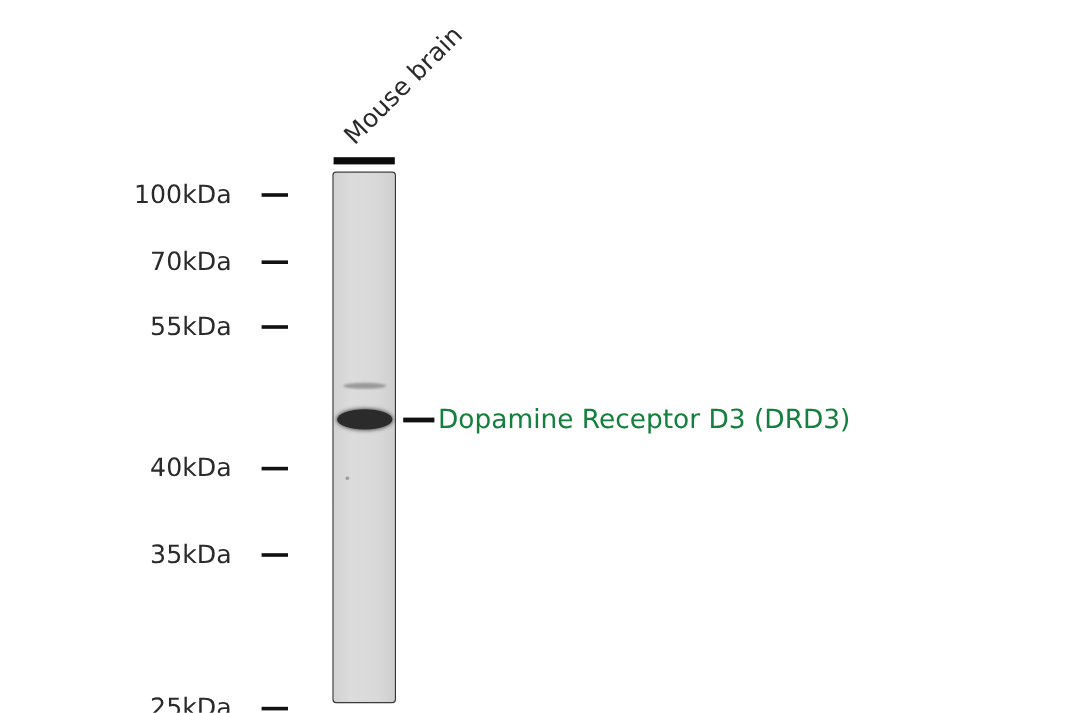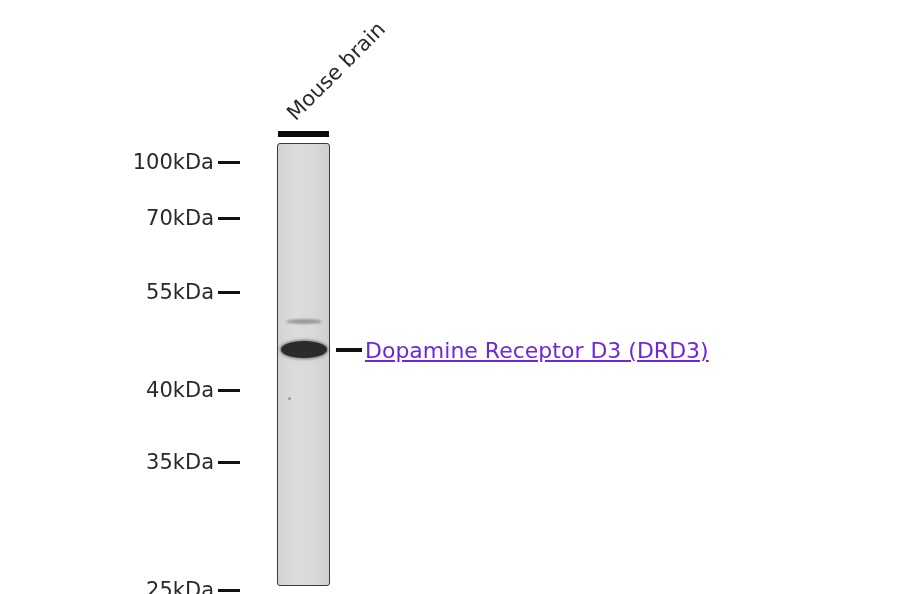--- a/index.html
+++ b/index.html
@@ -11,25 +11,25 @@
   .lane { position: absolute; left: 277px; top: 143px; width: 51px; height: 441px;
           border: 1.5px solid #3a3a3a; border-radius: 3px;
           background: linear-gradient(to right, #d2d2d2, #dcdcdc 30%, #d9d9d9 70%, #cfcfcf); }
   .band { position: absolute; border-radius: 50%; }
   .band-main { left: 3px; top: 197px; width: 46px; height: 17px; background: #2b2b2b;
                box-shadow: 0 0 3px 1px rgba(30,30,30,0.6); }
   .band-faint { left: 8px; top: 175px; width: 36px; height: 5px; background: #8a8a8a;
                 filter: blur(1px); opacity: 0.8; }
   .speck { left: 10px; top: 253px; width: 3px; height: 3px; background: #9a9a9a; }
   .marker { position: absolute; right: 660px; font-size: 21px; white-space: nowrap;
-            display: flex; align-items: center; height: 24px; }
+            display: flex; align-items: center; height: 24px; gap: 21px; }
   .marker .tick { display: inline-block; width: 22px; height: 3px; background: #111; margin-left: 4px; }
   .target { position: absolute; left: 336px; top: 337px; display: flex; align-items: center; height: 26px; }
   .target .tick { display: inline-block; width: 26px; height: 3.5px; background: #111; margin-right: 3px; }
-  .target .text { font-size: 22px; white-space: nowrap; color: #6d28d9; text-decoration: underline; }
+  .target .text { font-size: 22px; white-space: nowrap; color: #15803d; }
 </style>
 </head>
 <body>
 
 <div class="sample-label">Mouse brain</div>
 <div class="sample-bar"></div>
 
 <div class="lane">
   <div class="band band-faint"></div>
   <div class="band band-main"></div>
@@ -37,21 +37,21 @@
 </div>
 
 <div class="marker" style="top:150px">
   <span>100kDa</span>
     <span class="tick"></span>
 </div>
 <div class="marker" style="top:206px">
   <span>70kDa</span>
     <span class="tick"></span>
 </div>
-<div class="marker" style="top:280px">
+<div class="marker" style="top:260px">
   <span>55kDa</span>
     <span class="tick"></span>
 </div>
 <div class="marker" style="top:378px">
   <span>40kDa</span>
     <span class="tick"></span>
 </div>
 <div class="marker" style="top:450px">
   <span>35kDa</span>
     <span class="tick"></span>

